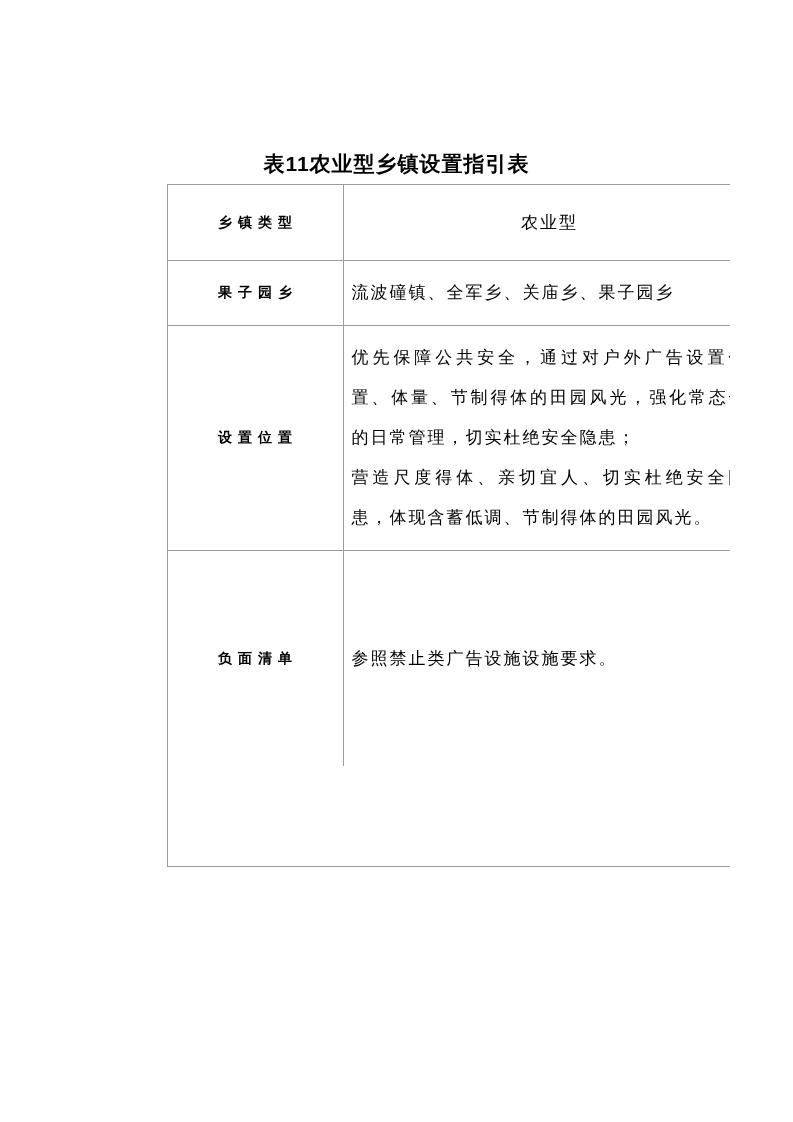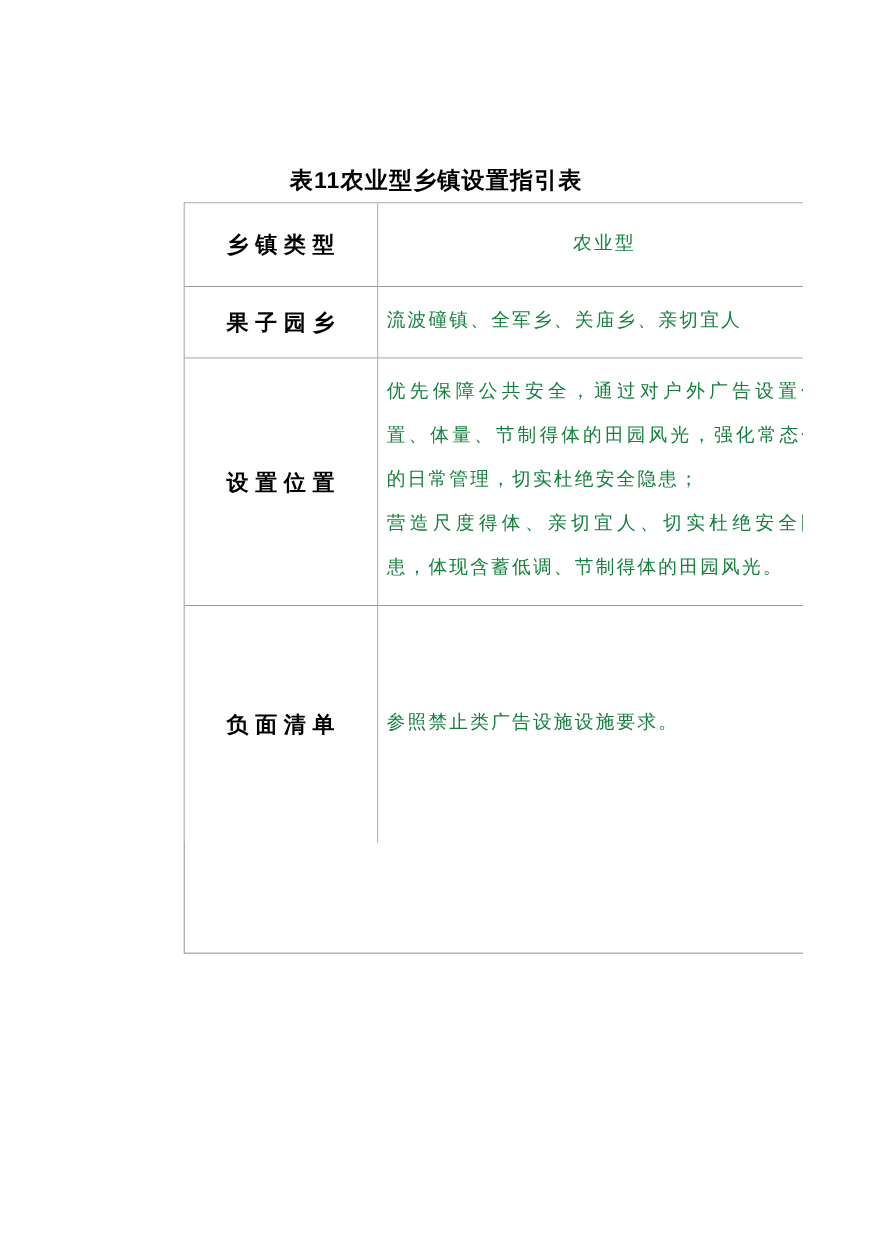--- a/index.html
+++ b/index.html
@@ -46,33 +46,32 @@
     align-items: center;
     background: #ffffff;
     overflow: hidden;
   }
   .cell.last-col { border-right: none; }
   .cell.last-row { border-bottom: none; }
 
   .label-cell {
     justify-content: center;
     font-family: "Liberation Sans", sans-serif;
-    font-size: 20px;
+    font-size: 14px;
     font-weight: bold;
     color: #000000;
     letter-spacing: 6px;
     text-indent: 6px;
   }
 
   .content-cell {
     padding: 6px 8px;
     font-size: 17px;
-    color: #15803d;
+    color: #000000;
     letter-spacing: 2px;
-    font-family: Liberation Mono, monospace;
   }
 
   .content-cell .txt {
     width: 100%;
     line-height: 40px;
     text-align: justify;
   }
   .content-cell .txt.center { text-align: center; }
   .content-cell .txt p { margin: 0; text-align: justify; }
 
@@ -96,21 +95,21 @@
 
   <div class="guide-table">
 
     <div class="cell label-cell">乡镇类型</div>
     <div class="cell content-cell last-col">
       <div class="txt center">农业型</div>
     </div>
 
     <div class="cell label-cell">果子园乡</div>
     <div class="cell content-cell last-col">
-      <div class="txt">流波䃥镇、全军乡、关庙乡、亲切宜人</div>
+      <div class="txt">流波䃥镇、全军乡、关庙乡、果子园乡</div>
     </div>
 
     <div class="cell label-cell">设置位置</div>
 
     <div class="cell content-cell last-col">
       <div class="txt">
         <p>优先保障公共安全，通过对户外广告设置位置、体量、节制得体的田园风光，强化常态化的日常管理，切实杜绝安全隐患；</p>
         <p>营造尺度得体、亲切宜人、切实杜绝安全隐患，体现含蓄低调、节制得体的田园风光。</p>
       </div>
     </div>

